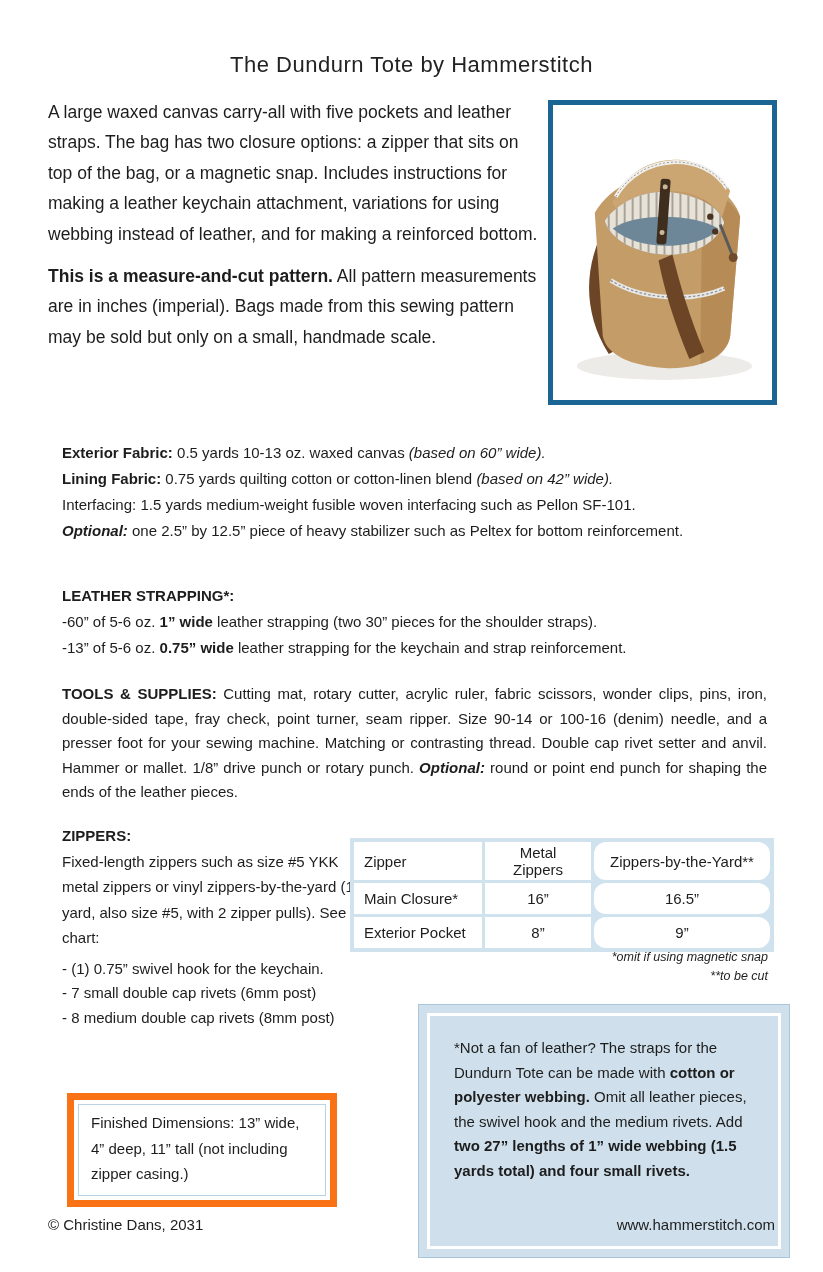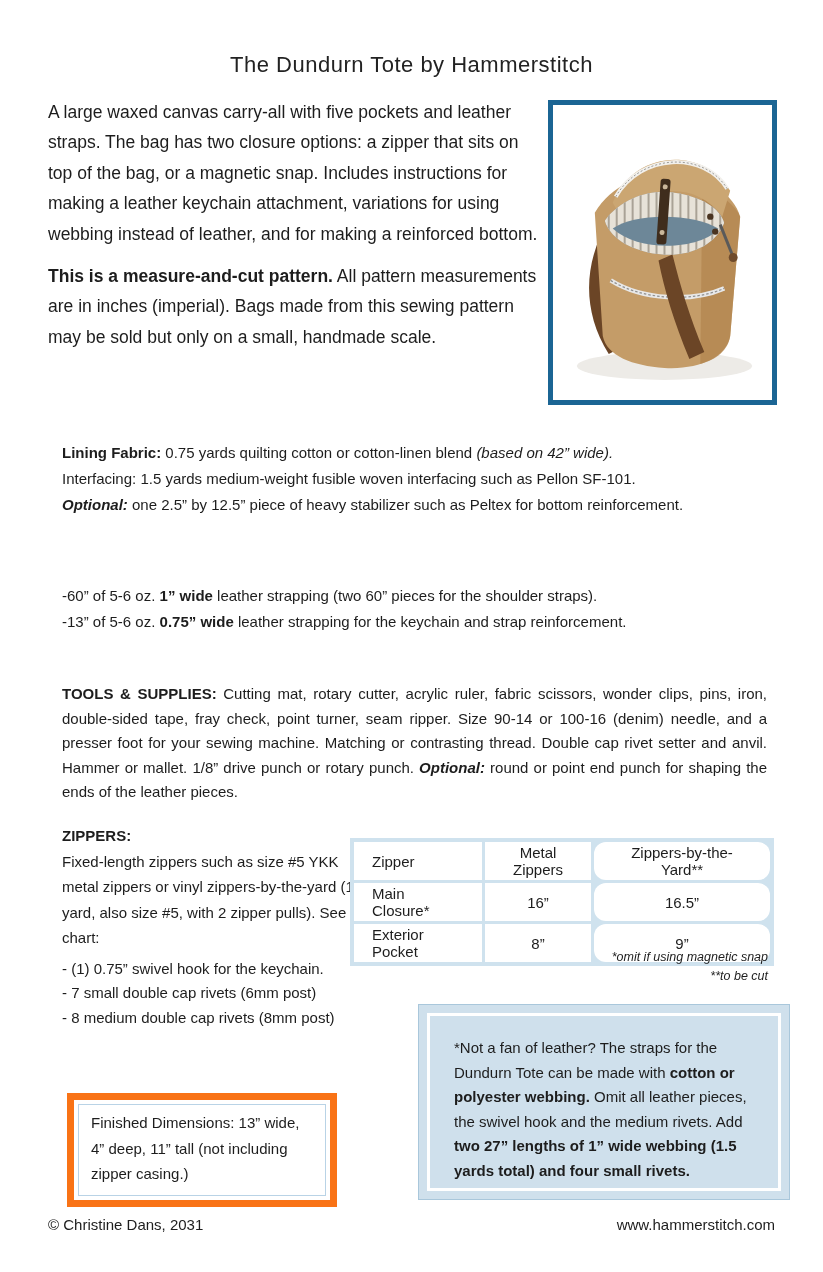--- a/index.html
+++ b/index.html
@@ -34,37 +34,37 @@
 
   .tools{position:absolute;left:62px;top:682px;width:705px;
          font-size:15px;line-height:24.6px;text-align:justify;}
 
   .zippers-text{position:absolute;left:62px;top:823px;width:292px;font-size:15px;line-height:25.2px;}
   .zippers-text .sec-head{font-weight:700;margin-bottom:1px;}
 
   .zip-table{position:absolute;left:350px;top:838px;border-spacing:3px;
              background:var(--table-border);border:1px solid var(--table-border);
              font-size:15px;}
-  .zip-table th,.zip-table td{background:#fff;font-weight:400;height:31px;padding:2px 18px;}
+  .zip-table th,.zip-table td{background:#fff;font-weight:400;height:31px;padding:2px 10px;}
   .zip-table .c0{width:128px;text-align:left;}
   .zip-table .c1{width:106px;text-align:center;}
   .zip-table .c2{width:176px;text-align:center;border-radius:12px;}
 
   .footnotes{position:absolute;right:55px;top:948px;text-align:right;
              font-style:italic;font-size:12.5px;line-height:19px;}
 
   .hardware{position:absolute;left:62px;top:957px;width:360px;font-size:15px;line-height:24.3px;}
   .hardware .sec-head{font-weight:700;margin-bottom:2px;}
 
   .dims-box{position:absolute;left:67px;top:1093px;width:270px;
             border:7px solid #f97316;background:#fff;padding:4px;}
   .dims-inner{border:1.5px solid #b9d3e6;padding:5px 12px 8px 12px;
               font-size:15px;line-height:25.5px;}
 
-  .note-box{position:absolute;left:418px;top:1004px;width:372px;height:196px;
+  .note-box{position:absolute;left:418px;top:1004px;width:372px;height:254px;
             background:var(--box-fill);border:1px solid var(--box-line);padding:8px;}
   .note-inner{border:3px solid #ffffff;width:100%;height:100%;
               padding:20px 20px 0 24px;font-size:15px;line-height:24.6px;}
 
   .footer{position:absolute;left:48px;right:48px;top:1216px;
           display:flex;justify-content:space-between;font-size:15px;}
 </style>
 </head>
 <body>
 
@@ -123,27 +123,29 @@
       <circle cx="163" cy="127" r="3.2" fill="#4a3421"></circle>
       <path d="M58,176 C90,196 140,198 172,184" stroke="#e8e8e8" stroke-width="4.5" fill="none"></path>
       <path d="M58,176 C90,196 140,198 172,184" stroke="#8f8f8f" stroke-width="1.2" fill="none" stroke-dasharray="2.5 2"></path>
       <path d="M120,150 C128,182 137,212 152,248 L137,255 C121,216 112,186 106,156 Z" fill="#6b4526"></path>
       <path d="M168,120 L180,150" stroke="#5a5a5a" stroke-width="3"></path>
       <circle cx="181" cy="153" r="4.5" fill="#6f4b2c"></circle>
     </svg>
   </div>
 
   <div class="materials">
+    <div class="line"><span style="font-weight: 700;">Exterior Fabric: </span><span>0.5 yards 10-13 oz. waxed canvas </span><span style="font-style: italic;">(based on 60” wide).</span></div>
     <div class="line"><span style="font-weight: 700;">Lining Fabric: </span><span>0.75 yards quilting cotton or cotton-linen blend </span><span style="font-style: italic;">(based on 42” wide).</span></div>
     <div class="line"><span style="font-weight: 400;">Interfacing: </span><span>1.5 yards medium-weight fusible woven interfacing such as Pellon SF-101.</span></div>
     <div class="line"><span style="font-weight: 700; font-style: italic;">Optional:</span><span> one 2.5” by 12.5” piece of heavy stabilizer such as Peltex for bottom reinforcement.</span></div>
   </div>
 
   <div class="strapping">
-    <div><span>-60” of 5-6 oz. </span><span style="font-weight: 700;">1” wide</span><span> leather strapping (two 60” pieces for the shoulder straps).</span></div>
+    <div class="sec-head">LEATHER STRAPPING*:</div>
+    <div><span>-60” of 5-6 oz. </span><span style="font-weight: 700;">1” wide</span><span> leather strapping (two 30” pieces for the shoulder straps).</span></div>
     <div><span>-13” of 5-6 oz. </span><span style="font-weight: 700;">0.75” wide</span><span> leather strapping for the keychain and strap reinforcement.</span></div>
   </div>
 
   <div class="tools"><span style="font-weight: 700;">TOOLS &amp; SUPPLIES: </span><span>Cutting mat, rotary cutter, acrylic ruler, fabric scissors, wonder clips, pins, iron, double-sided tape, fray check, point turner, seam ripper. Size 90-14 or 100-16 (denim) needle, and a presser foot for your sewing machine. Matching or contrasting thread. Double cap rivet setter and anvil. Hammer or mallet.  1/8” drive punch or rotary punch.  </span><span style="font-weight: 700; font-style: italic;">Optional:</span><span> round or point end punch for shaping the ends of the leather pieces.</span></div>
 
   <div class="zippers-text">
     <div class="sec-head">ZIPPERS:</div>
     <div>Fixed-length zippers such as size #5 YKK metal zippers or vinyl zippers-by-the-yard (1 yard, also size #5, with 2 zipper pulls). See chart:</div>
   </div>
 

